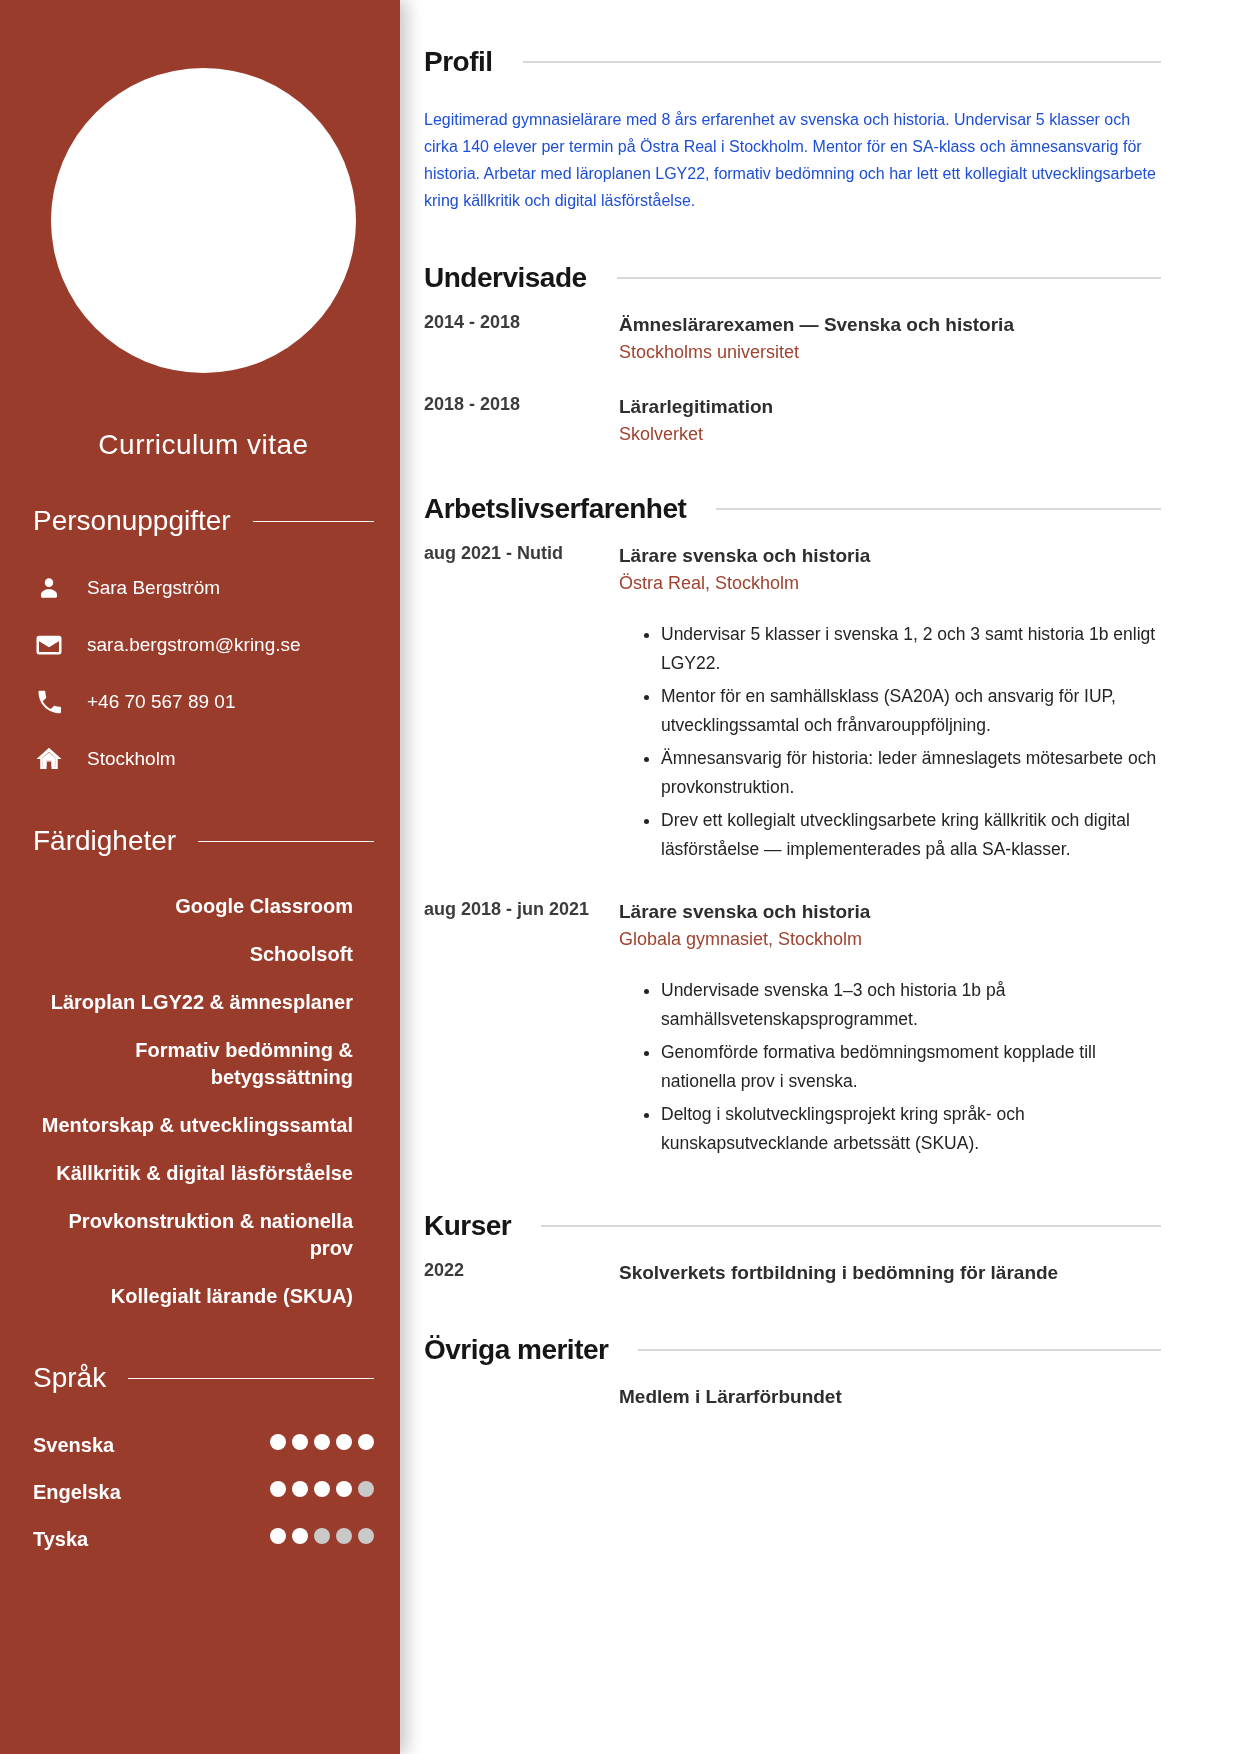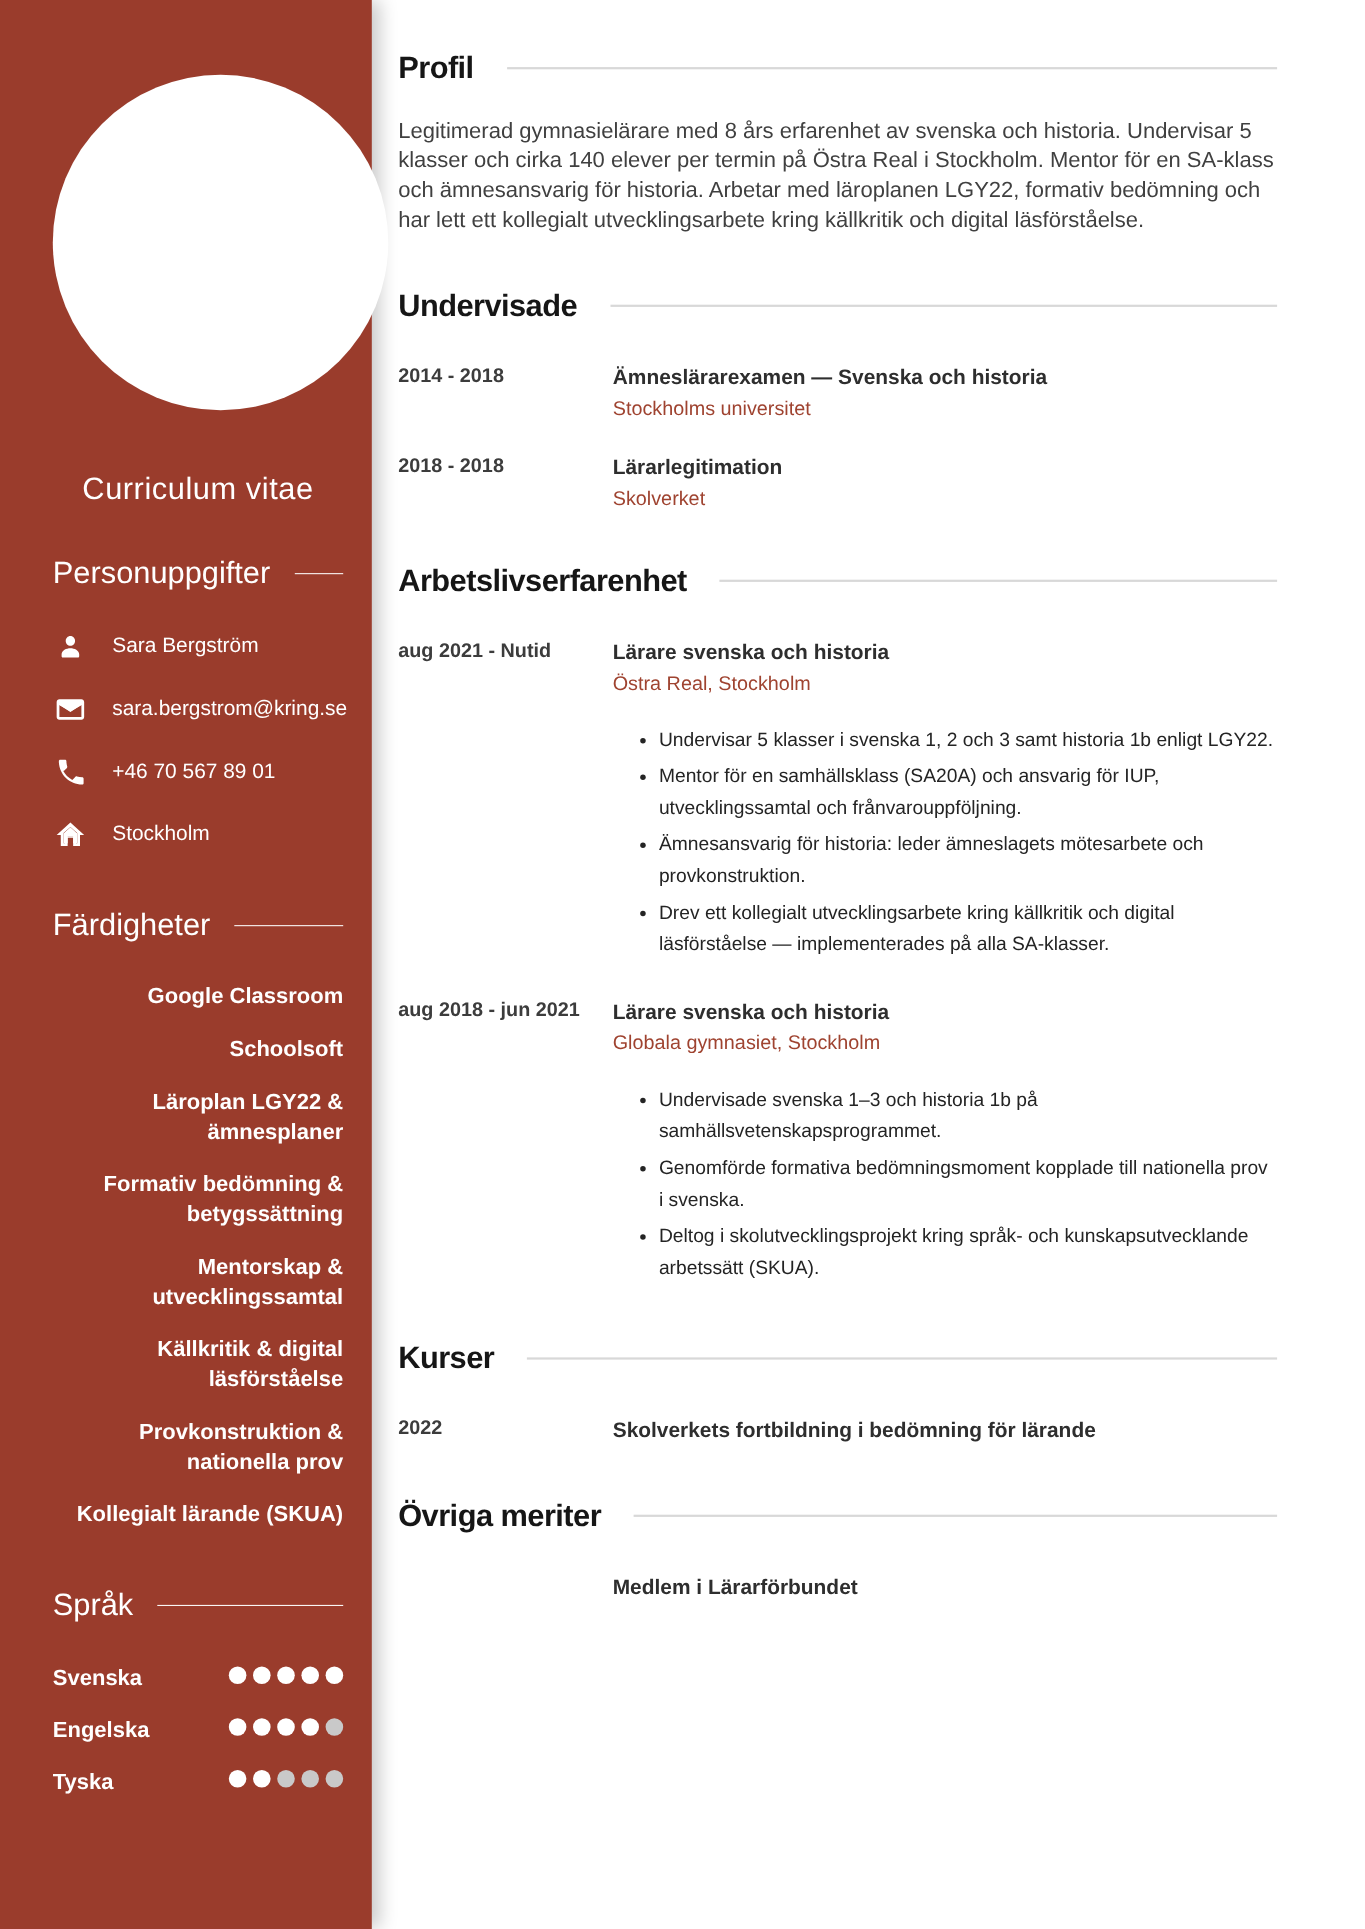--- a/index.html
+++ b/index.html
@@ -7,23 +7,23 @@
   body {
     width:1241px; height:1754px;
     font-family:"Liberation Sans", sans-serif;
     color:#222222;
     overflow:hidden;
   }
   .page { display:flex; width:1241px; height:1754px; background:#ffffff; }
 
   
   .sidebar {
-    width:338px; flex-shrink:0; height:100%;
+    width:400px; flex-shrink:0; height:100%;
     background:#9A3C2C; color:#ffffff;
-    padding:0 26px 40px 48px;
+    padding:0 26px 40px 33px;
     position:relative; z-index:2;
     box-shadow:7px 0 16px rgba(0,0,0,0.22);
   }
   .photo {
     width:305px; height:305px; border-radius:50%;
     background:#ffffff; margin:68px auto 0;
   }
   .cv-title {
     margin-top:56px; text-align:center;
     font-size:28px; font-weight:400; letter-spacing:0.5px;
@@ -52,22 +52,22 @@
 
   
   .main { flex:1; padding:46px 80px 40px 24px; }
   .section { margin-top:48px; }
   .section:first-child { margin-top:0; }
   .section-heading {
     display:flex; align-items:center; gap:30px;
     font-size:28px; font-weight:bold; color:#161616; letter-spacing:-0.5px;
   }
   .section-heading .rule { flex:1; height:2px; background:#D8D8D8; }
-  .profile-text { margin-top:28px; font-size:20px; line-height:27px; color:#404040; }
-  .entry { display:flex; margin-top:36px; }
+  .profile-text { margin-top:28px; font-size:16px; line-height:27px; color:#1d4ed8; }
+  .entry { display:flex; margin-top:17px; }
   .entry + .entry { margin-top:30px; }
   .entry .dates { width:195px; flex-shrink:0; font-size:18px; font-weight:bold; color:#3C3C3C; padding-top:1px; }
   .entry .ebody { flex:1; }
   .entry .etitle { font-size:19px; font-weight:bold; color:#2E2E2E; line-height:27px; }
   .entry .eorg { font-size:18px; color:#9F4330; margin-top:4px; }
   .entry ul { margin:26px 0 0; padding-left:42px; list-style:disc; }
   .entry ul li { font-size:17.5px; line-height:29px; color:#242424; margin-bottom:4px; }
 </style>
 </head>
 <body>

